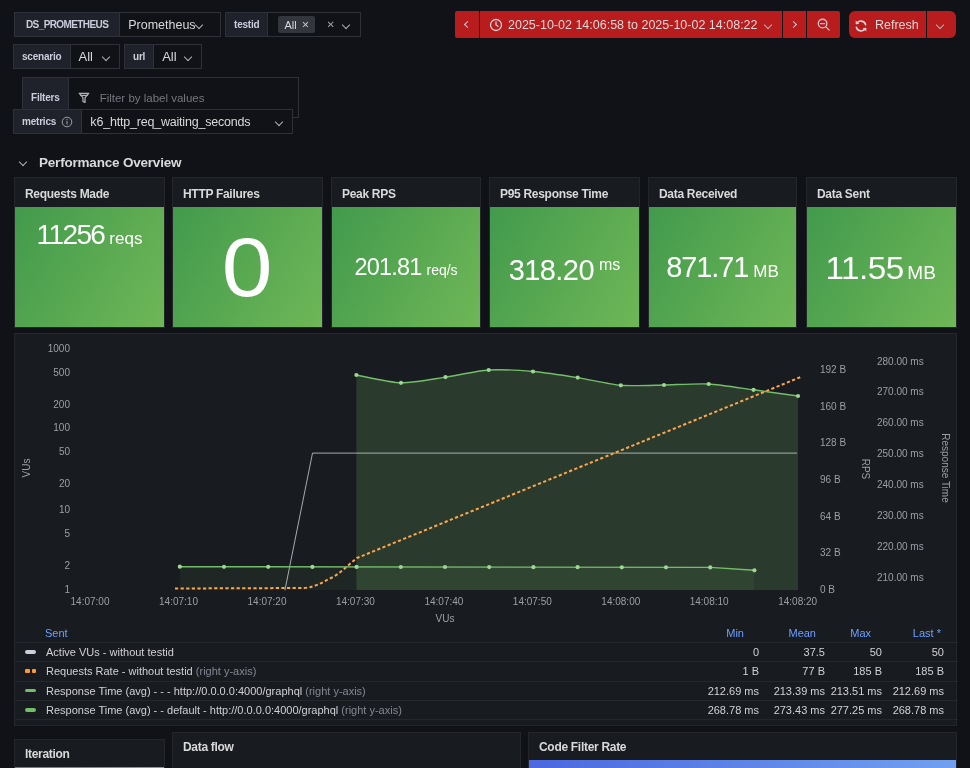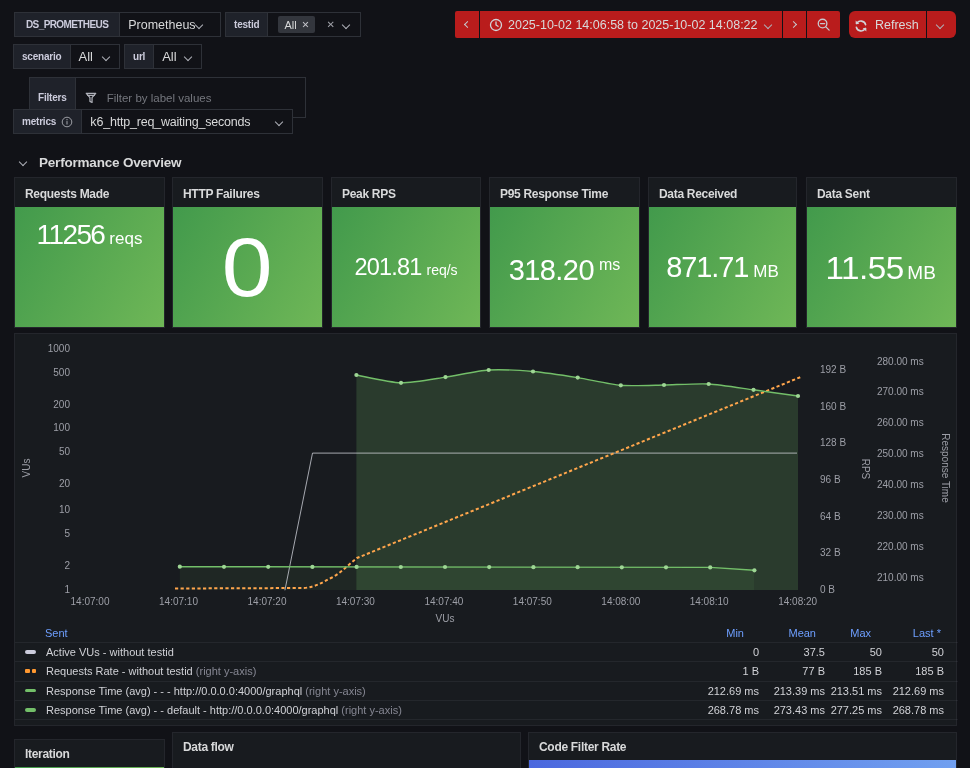--- a/index.html
+++ b/index.html
@@ -80,21 +80,21 @@
     </div>
 </div>
 <div class="abs" style="left:13px;top:44px;height:25px;display:flex">
 <div class="lbl">scenario</div>
 <div class="val" style="width:49px;justify-content:space-between;font-size:13px">All<span class="chev"></span></div>
 </div>
 <div class="abs" style="left:124px;top:44px;height:25px;display:flex">
 <div class="lbl">url</div>
 <div class="val" style="width:48px;justify-content:space-between;font-size:13px">All<span class="chev"></span></div>
 </div>
-<div class="abs" style="left:29px;top:77px;height:41px;display:flex">
+<div class="abs" style="left:22px;top:77px;height:41px;display:flex">
 <div class="lbl">Filters</div>
 <div class="val" style="width:230px;color:#75777e;font-size:11.5px"><svg width="14" height="14" viewBox="0 0 16 16" style="margin-right:9px">
         <g fill="none" stroke="#b0b2ba" stroke-width="1.4" stroke-linejoin="round" stroke-linecap="round">
           <path d="M2.6 2.6h10.8l-4.2 5v5.5l-2.4-1.2V7.6z"></path>
           <path d="M4.3 5h7.4"></path>
         </g>
       </svg>Filter by label values</div>
 </div>
 <div class="abs" style="left:13px;top:109px;height:25px;display:flex">
 <div class="lbl">metrics&nbsp;&nbsp;<svg width="12" height="12" viewBox="0 0 16 16">

